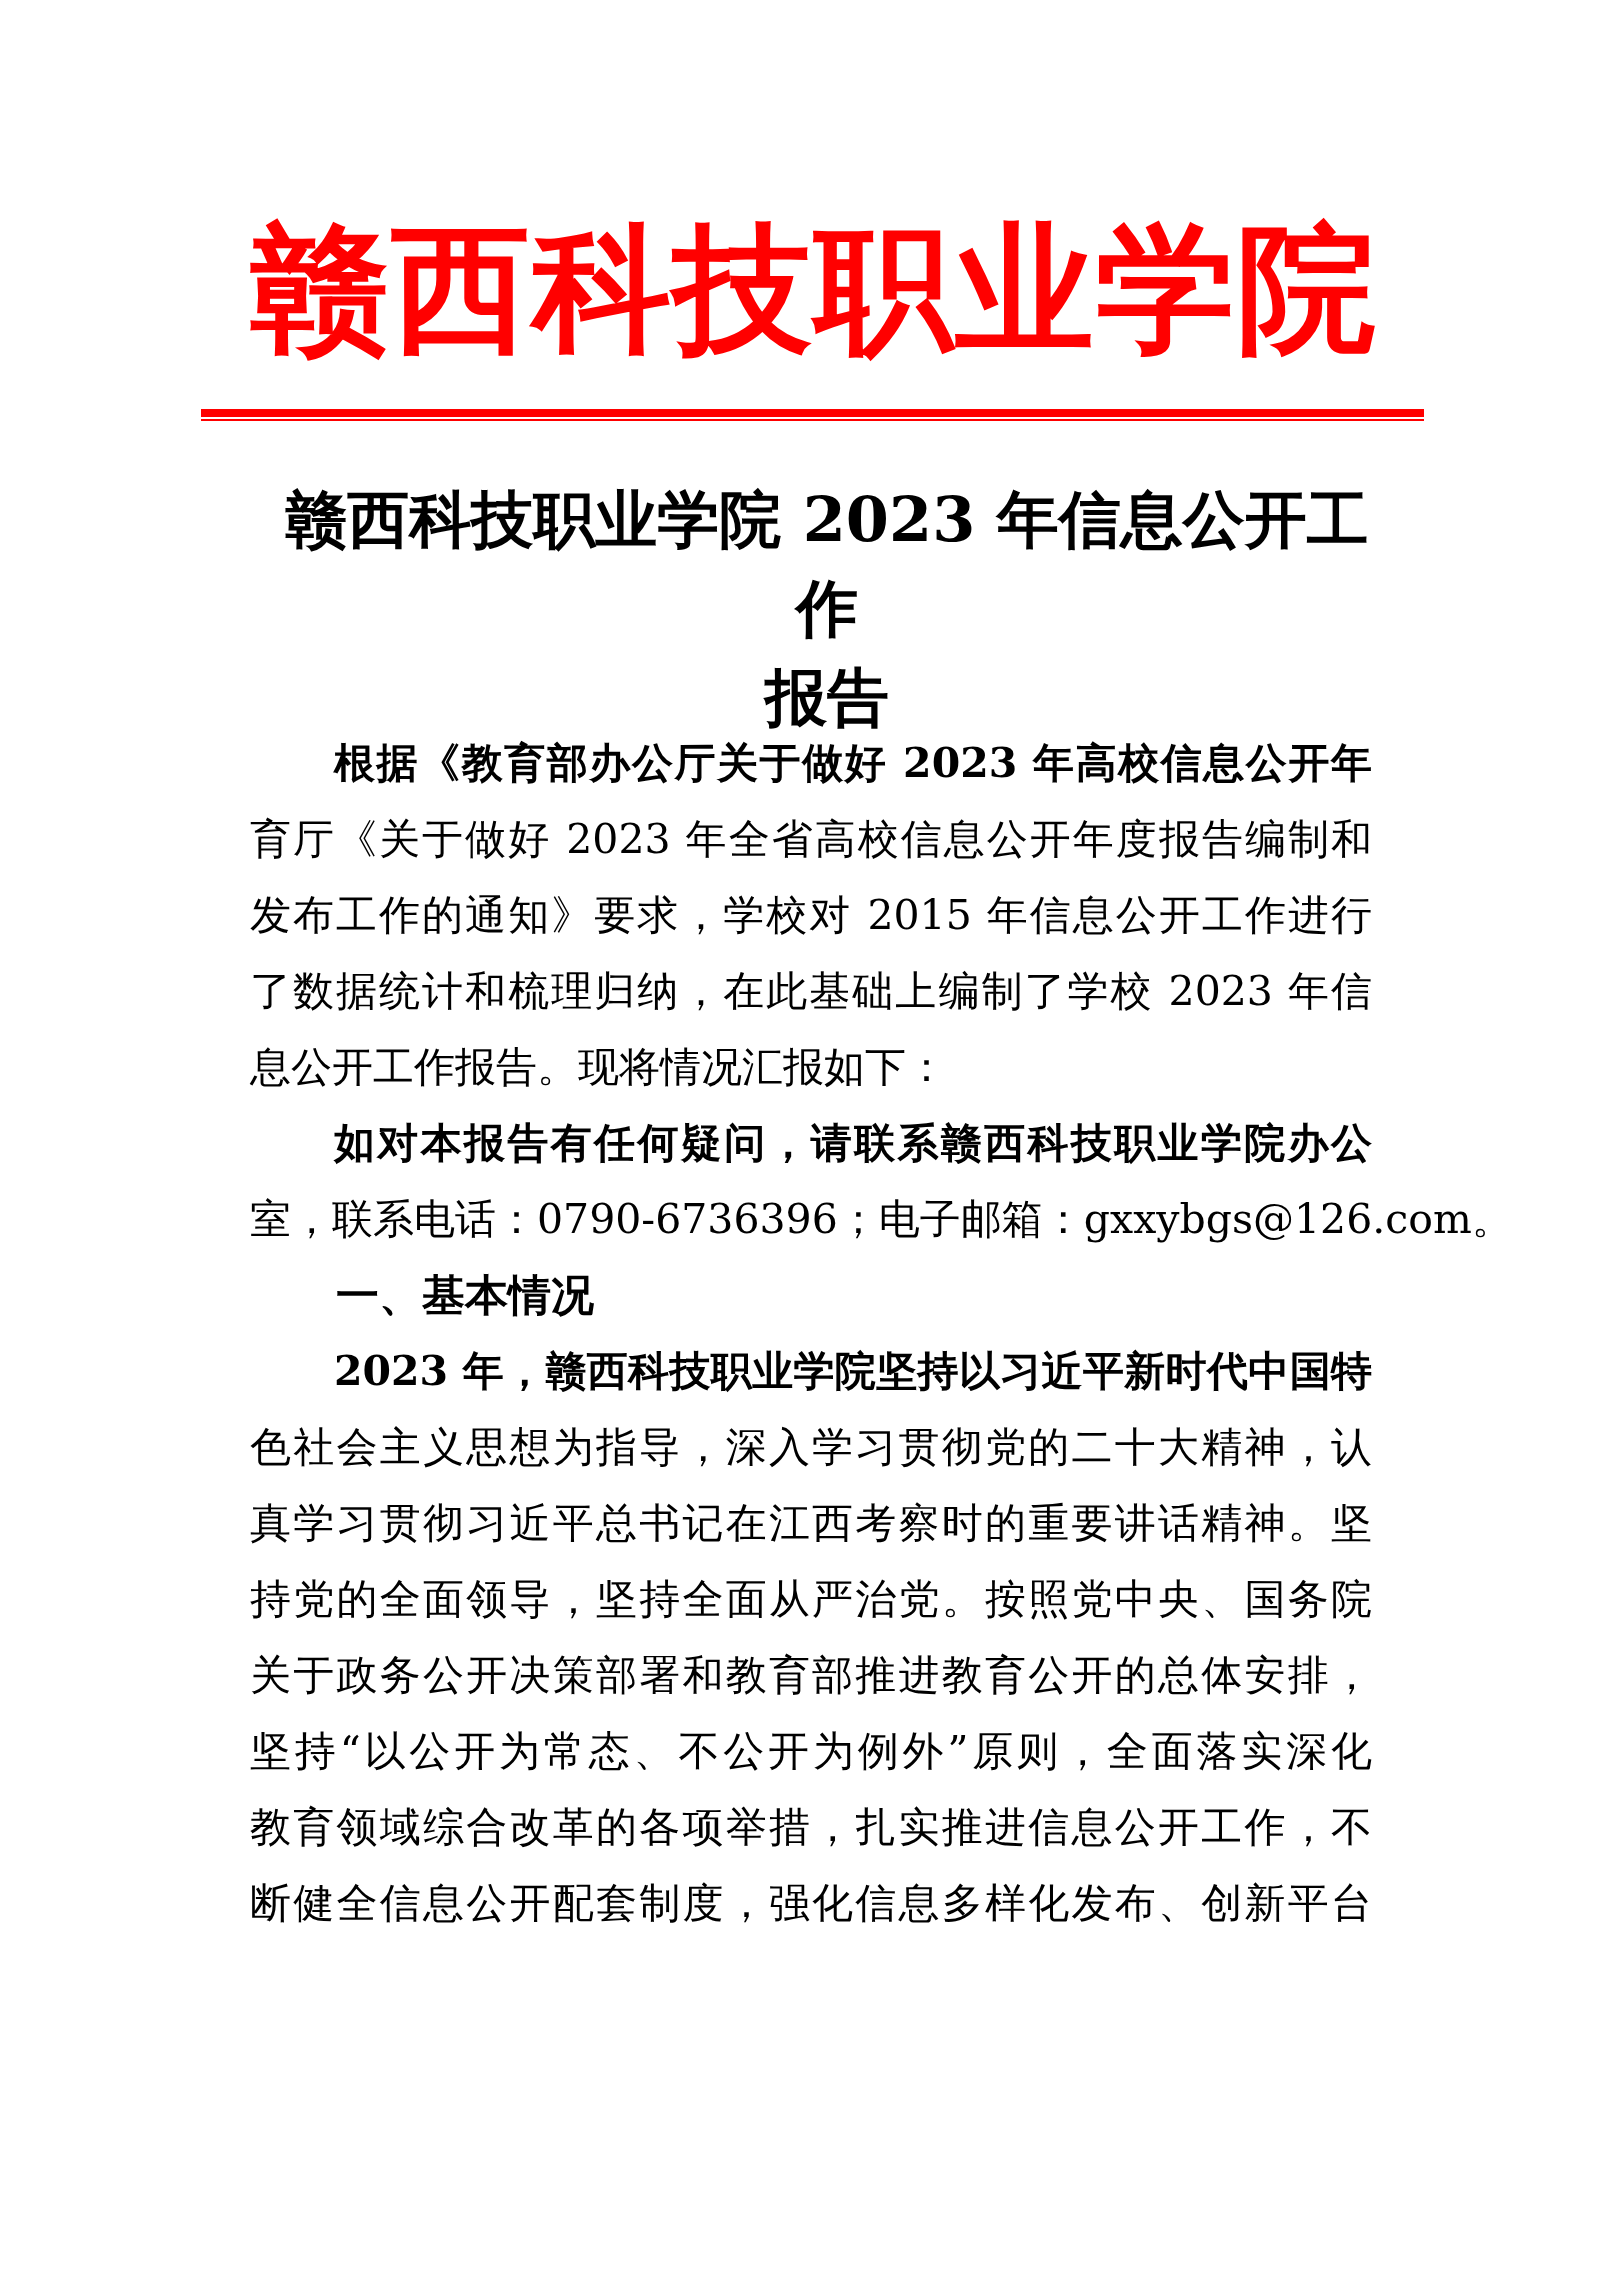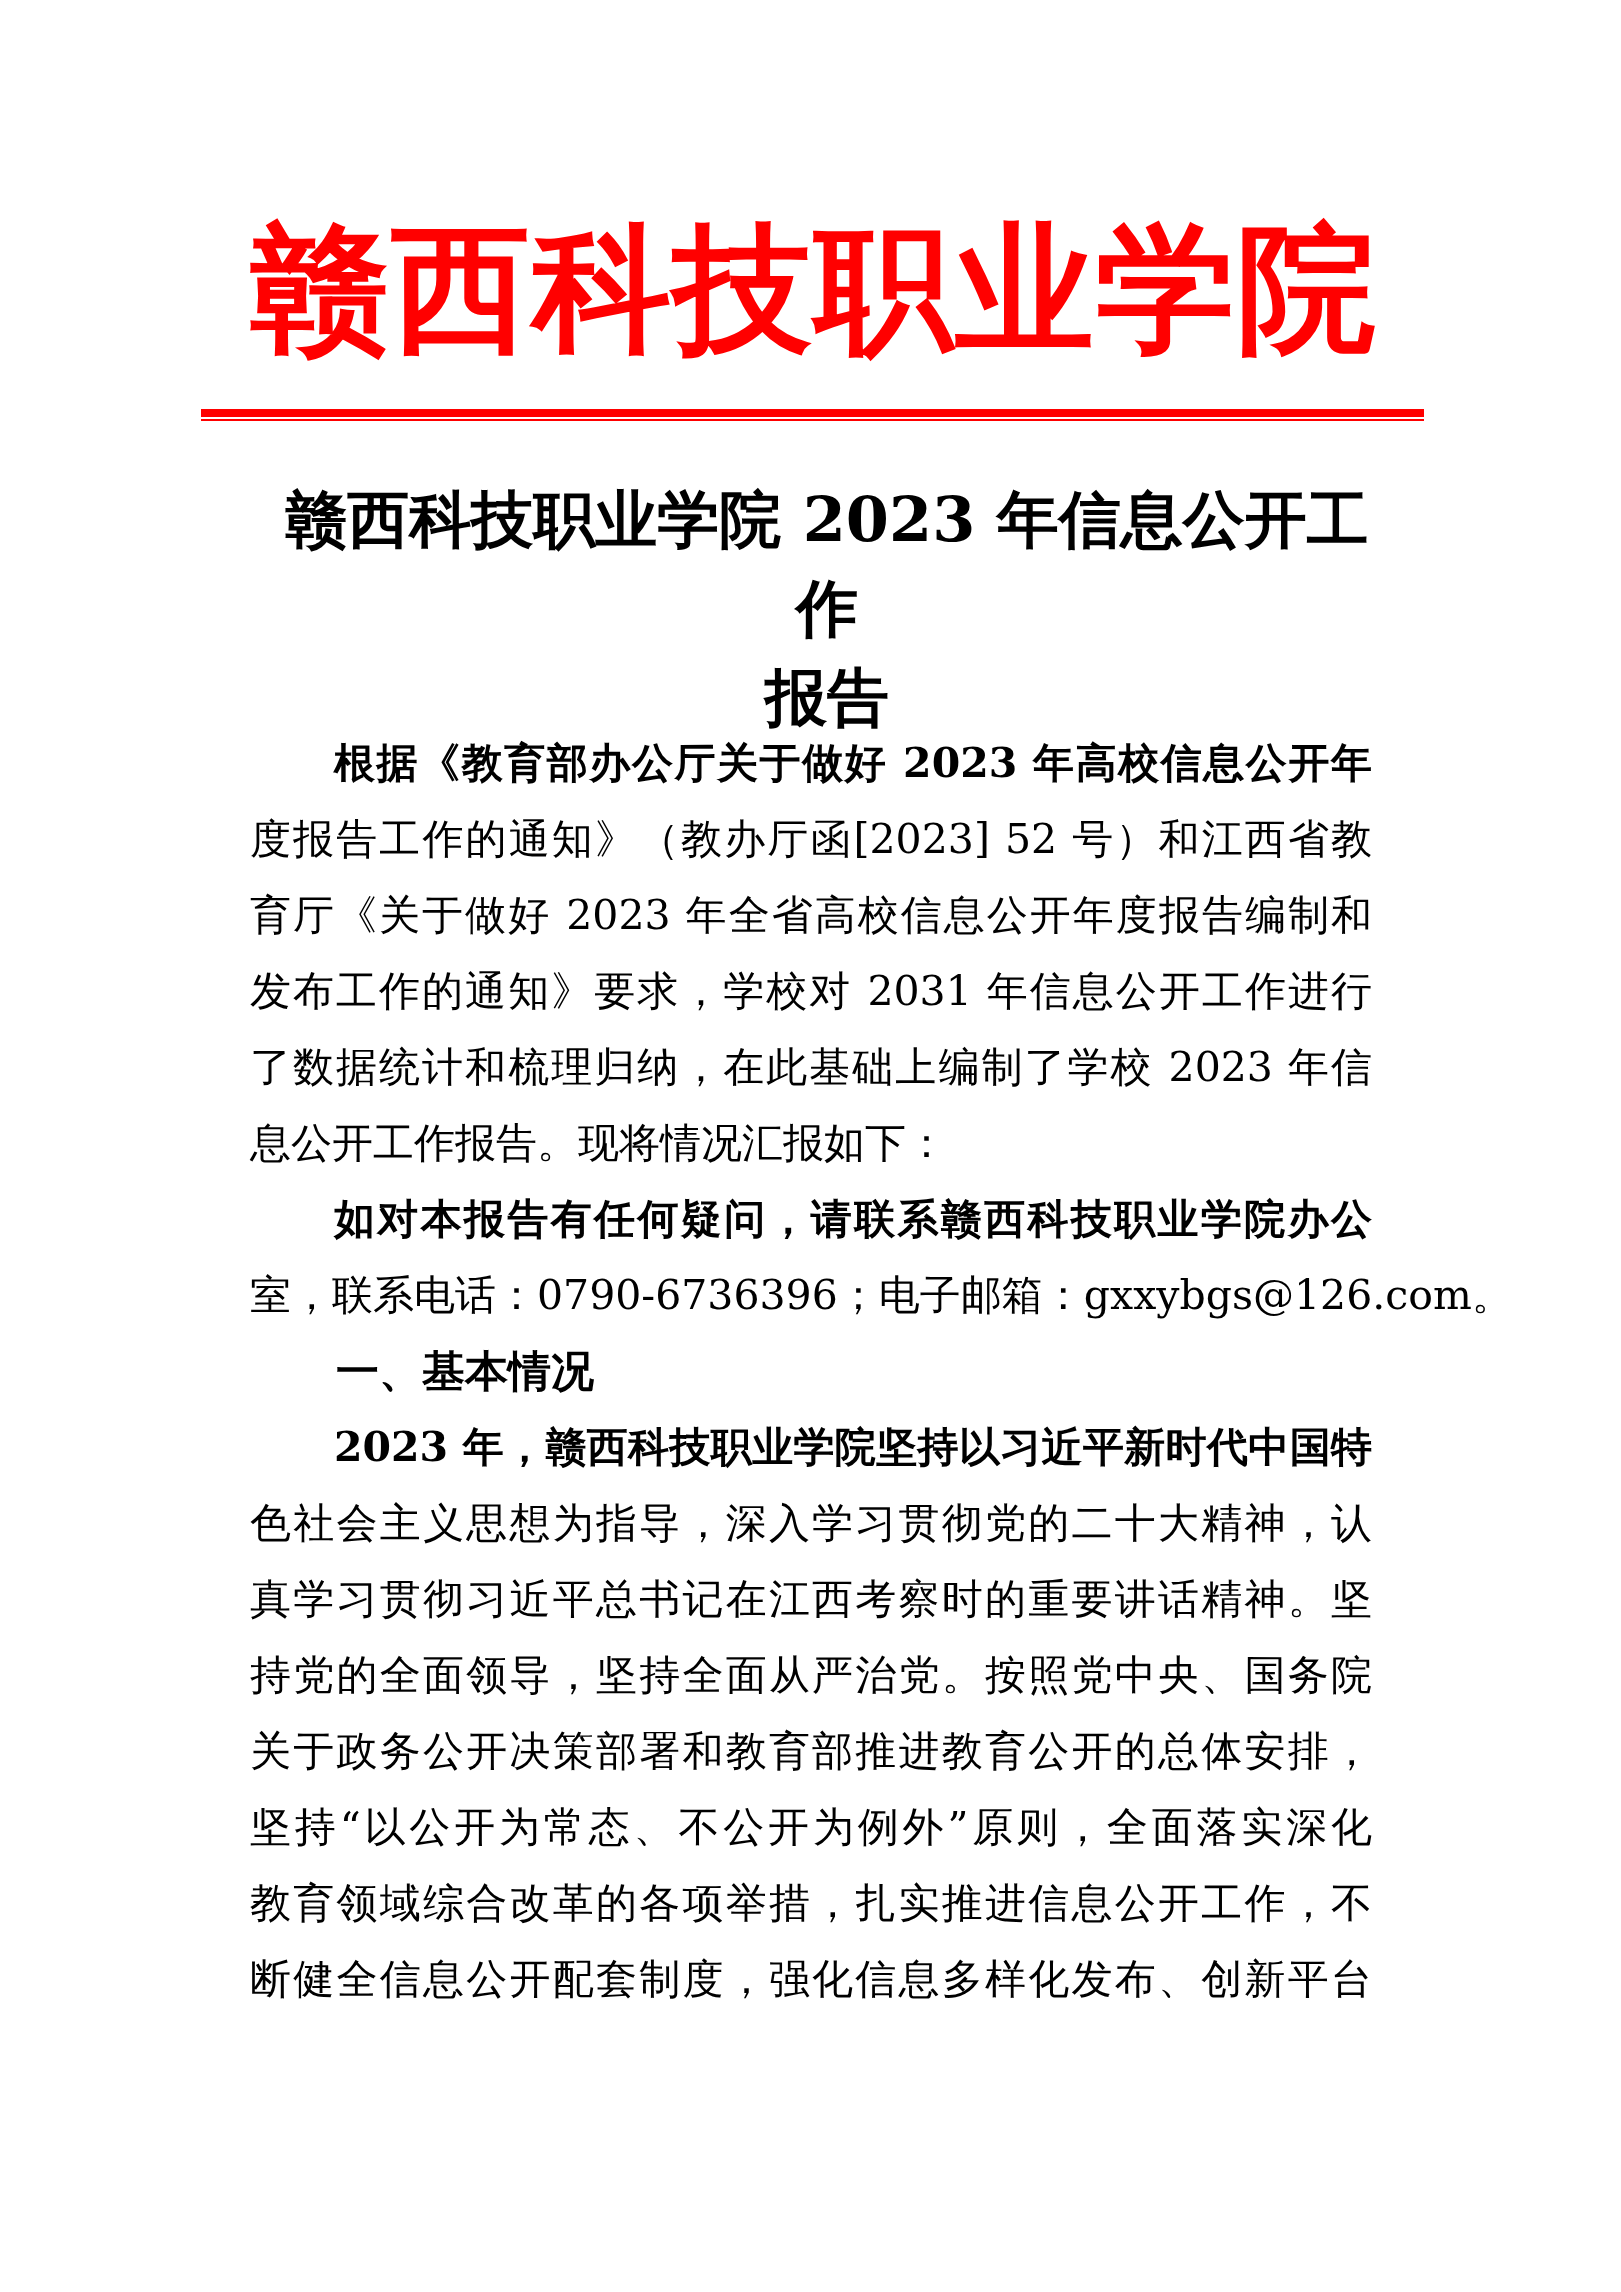--- a/index.html
+++ b/index.html
@@ -97,23 +97,22 @@
 
   <div class="rule"></div>
 
   <div class="doc-title">
     <div>赣西科技职业学院 2023 年信息公开工作</div>
     <div>报告</div>
   </div>
 
   <div class="body-text">
     <div class="line p-first">根据《教育部办公厅关于做好 2023 年高校信息公开年</div>
-    <div class="line">度报告工作的通知》（教办厅函[2023] 52 号）和江西省教</div>
     <div class="line">育厅《关于做好 2023 年全省高校信息公开年度报告编制和</div>
-    <div class="line">发布工作的通知》要求，学校对 2031 年信息公开工作进行</div>
+    <div class="line">发布工作的通知》要求，学校对 2015 年信息公开工作进行</div>
     <div class="line">了数据统计和梳理归纳，在此基础上编制了学校 2023 年信</div>
     <div class="line flush-left">息公开工作报告。现将情况汇报如下：</div>
     <div class="line p-first">如对本报告有任何疑问，请联系赣西科技职业学院办公</div>
     <div class="line">室，联系电话：0790-6736396；电子邮箱：gxxybgs@126.com。</div>
     <div class="line heading">一、基本情况</div>
     <div class="line p-first">2023 年，赣西科技职业学院坚持以习近平新时代中国特</div>
     <div class="line">色社会主义思想为指导，深入学习贯彻党的二十大精神，认</div>
     <div class="line">真学习贯彻习近平总书记在江西考察时的重要讲话精神。坚</div>
     <div class="line">持党的全面领导，坚持全面从严治党。按照党中央、国务院</div>
     <div class="line">关于政务公开决策部署和教育部推进教育公开的总体安排，</div>

